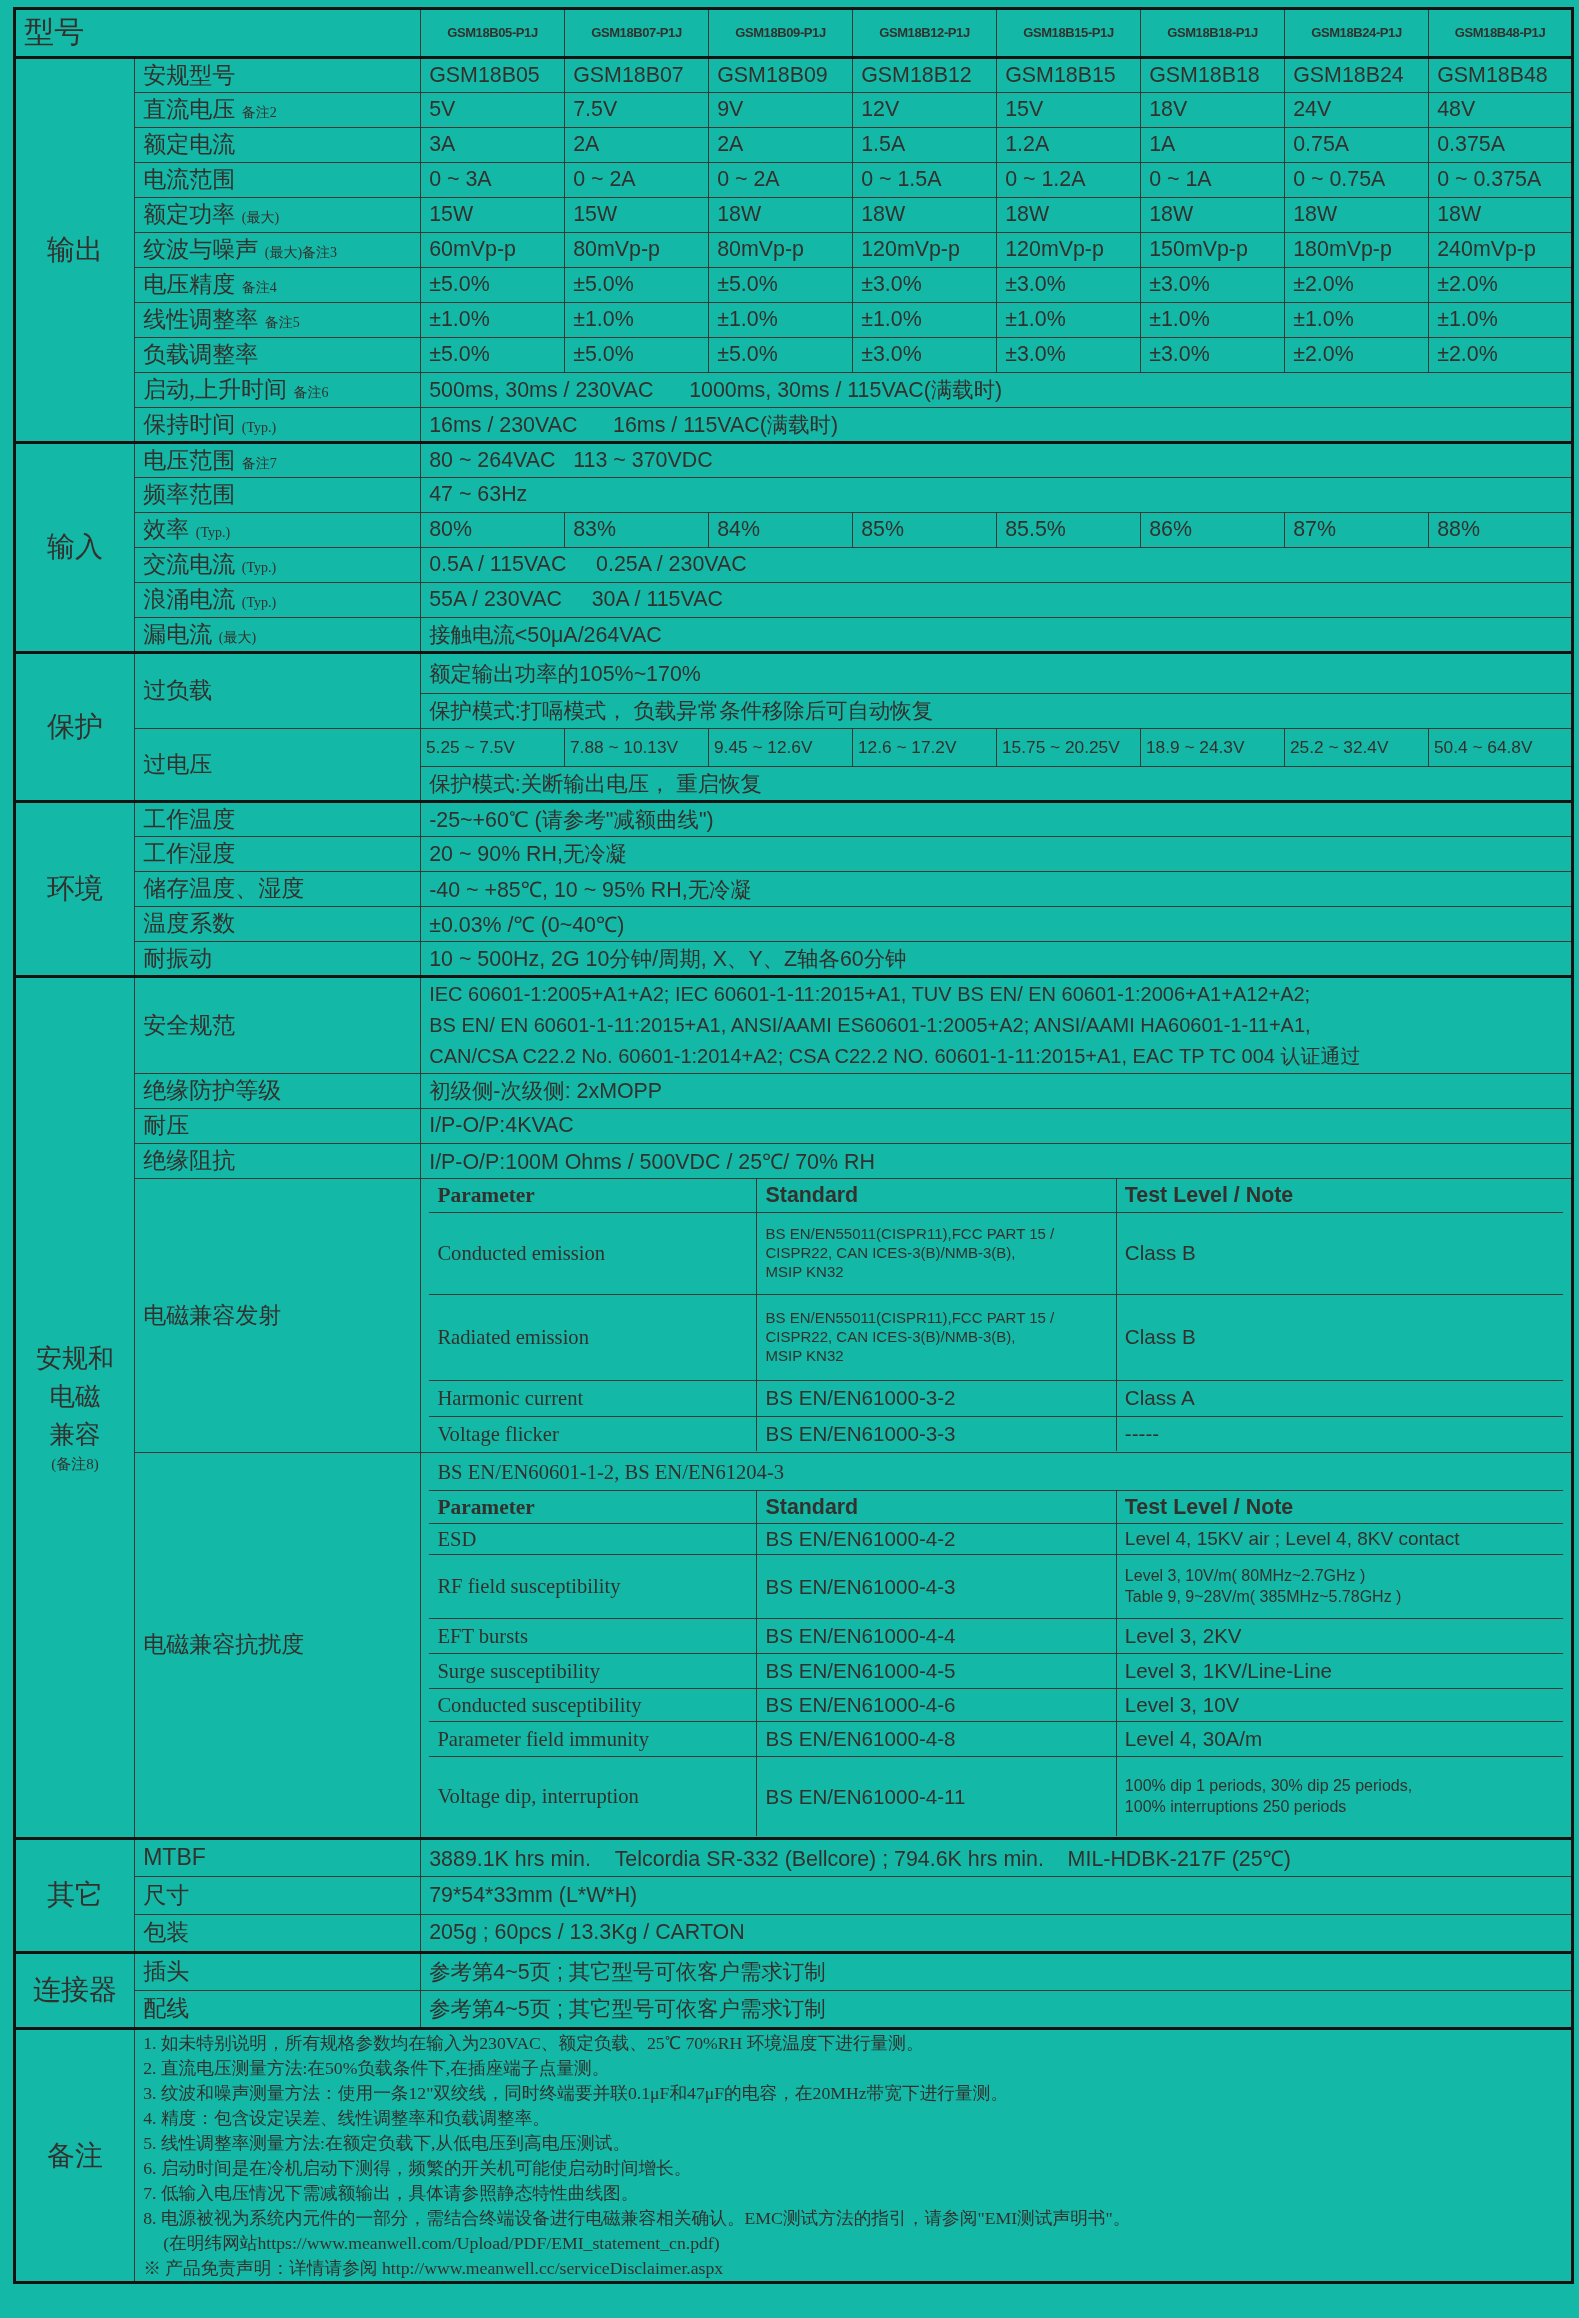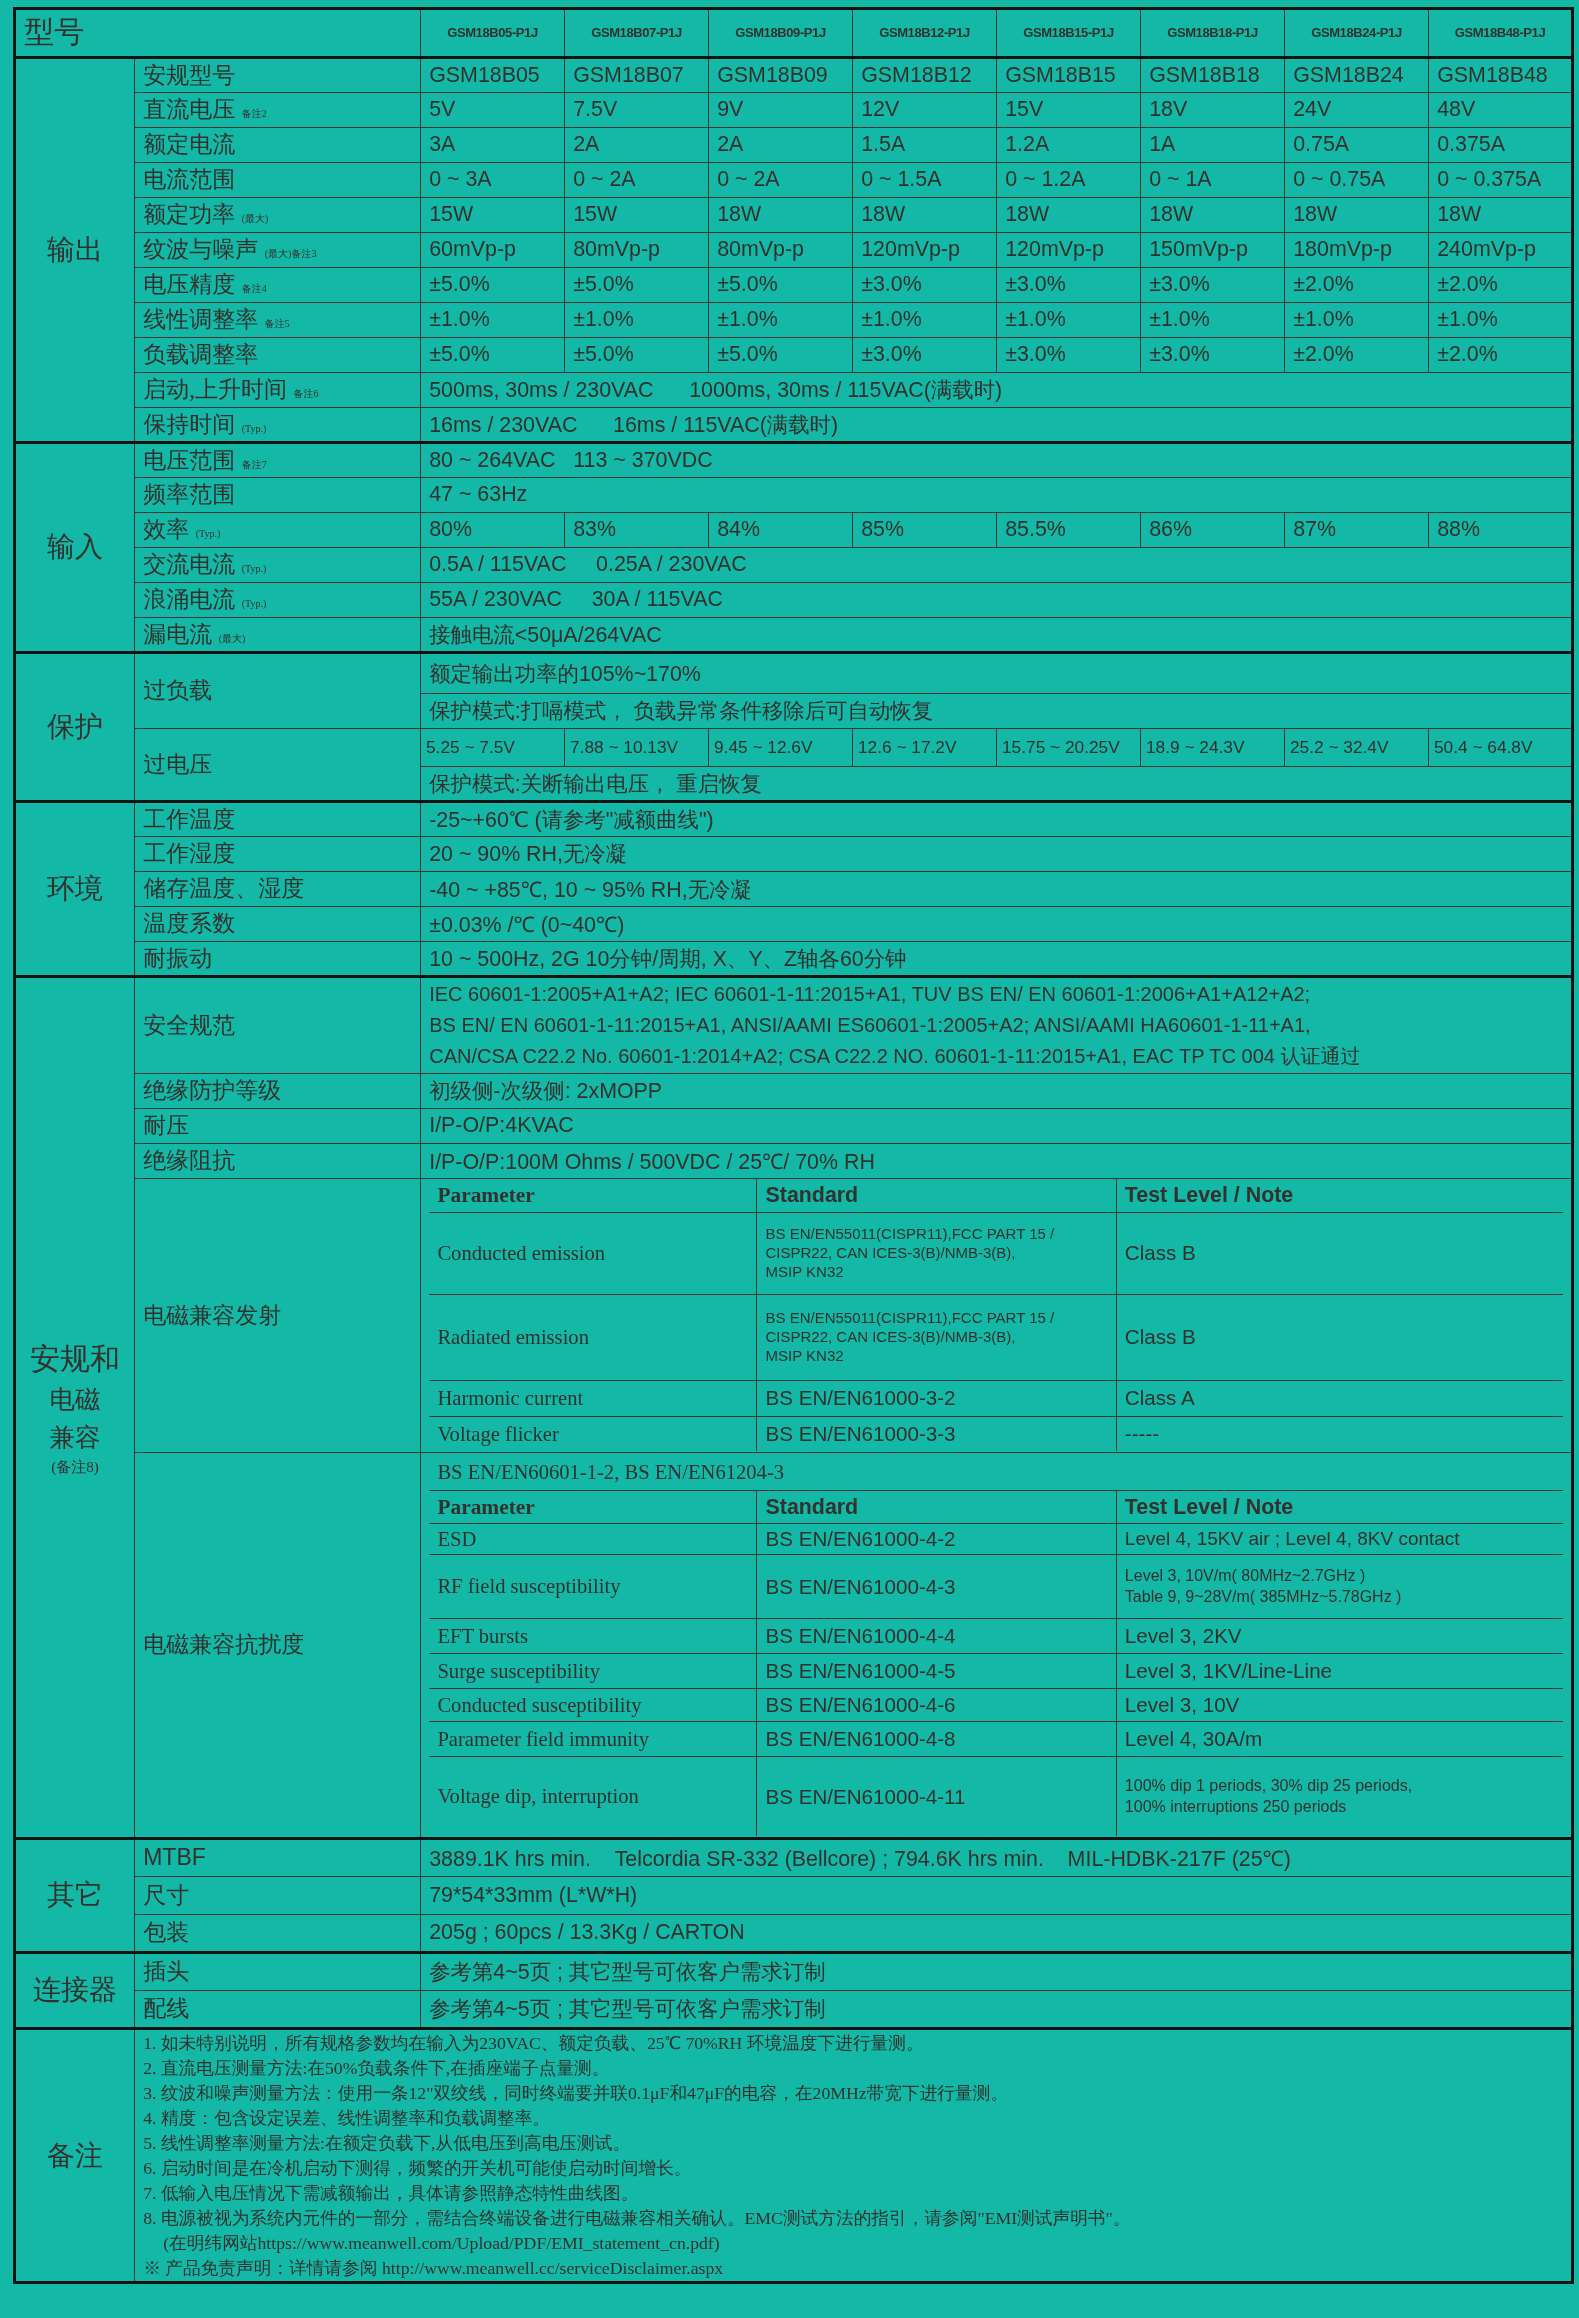--- a/index.html
+++ b/index.html
@@ -5,21 +5,21 @@
   html,body{margin:0;padding:0;background:#f0efed;color:#33312e;font-family:"Liberation Sans",sans-serif;}
   .page{width:1579px;height:2319px;background:#14b8a6;box-sizing:border-box;padding:6.6px 11.5px 0 13px;}
   table.spec{width:1555px;border-collapse:collapse;table-layout:fixed;border:3.3px solid #141311;}
   table.spec td{border:1.6px solid #3a3834;vertical-align:middle;padding:0.8px 8.2px;overflow:hidden;box-sizing:border-box;}
   tr.gsep > td{border-top:3.3px solid #141311;}
   .group{text-align:center;font-family:"Liberation Serif",serif;font-size:28px;padding:0 1.6px;}
   .group .gl{display:block;line-height:1.5;}
   .group .gnote{display:block;font-size:15px;line-height:1.4;}
   td.labelc{padding-left:11.5px;}
   .lab{font-family:"Liberation Serif",serif;font-size:23px;}
-  .note{font-family:"Liberation Serif",serif;font-size:10px;margin-left:6.6px;}
+  .note{font-family:"Liberation Serif",serif;font-size:14px;margin-left:6.6px;}
   td.model{font-size:13px;font-weight:bold;text-align:center;letter-spacing:-0.4px;padding:0.8px 1.6px;}
   td.hlab{font-family:"Liberation Serif",serif;font-size:30px;padding-left:21.4px;}
   td.val{font-size:21.4px;padding-left:10px;}
   td.val.small{font-size:17.3px;padding-left:5px;}
   td.cjkval{font-family:Liberation Sans, sans-serif;}
   tr.rh{height:49px;} tr.r45{height:35px;} tr.r50{height:41px;} tr.r48{height:38px;} tr.r120{height:97px;}
   .mline{display:block;line-height:1.55;font-size:20px;}
   td.subwrap{padding:0;}
   table.sub{width:100%;border-collapse:collapse;table-layout:fixed;}
   table.sub td{border:1.6px solid #3a3834;font-size:20.6px;padding:0.8px 8.2px;}
@@ -257,21 +257,21 @@
   <td class="labelc"><span class="lab">温度系数</span></td>
   <td class="val" colspan="8">±0.03% /℃ (0~40℃)</td>
 </tr>
 <tr class="r45">
   <td class="labelc"><span class="lab">耐振动</span></td>
   <td class="val cjkval" colspan="8">10 ~ 500Hz, 2G 10分钟/周期, X、Y、Z轴各60分钟</td>
 </tr>
 
 <tr class="r120 gsep">
   <td class="group" rowspan="6">
-    <span class="gl" style="font-size:30px">安规和</span>
+    <span class="gl" style="font-size:26px">安规和</span>
     <span class="gl" style="font-size:25.5px">电磁</span>
     <span class="gl" style="font-size:25.5px">兼容</span>
     <span class="gnote">(备注8)</span>
   </td>
   <td class="labelc"><span class="lab">安全规范</span></td>
   <td colspan="8">
     <span class="mline">IEC 60601-1:2005+A1+A2; IEC 60601-1-11:2015+A1, TUV BS EN/ EN 60601-1:2006+A1+A12+A2;</span>
     <span class="mline">BS EN/ EN 60601-1-11:2015+A1, ANSI/AAMI ES60601-1:2005+A2; ANSI/AAMI HA60601-1-11+A1,</span>
     <span class="mline">CAN/CSA C22.2 No. 60601-1:2014+A2; CSA C22.2 NO. 60601-1-11:2015+A1, EAC TP TC 004 认证通过</span>
   </td>

